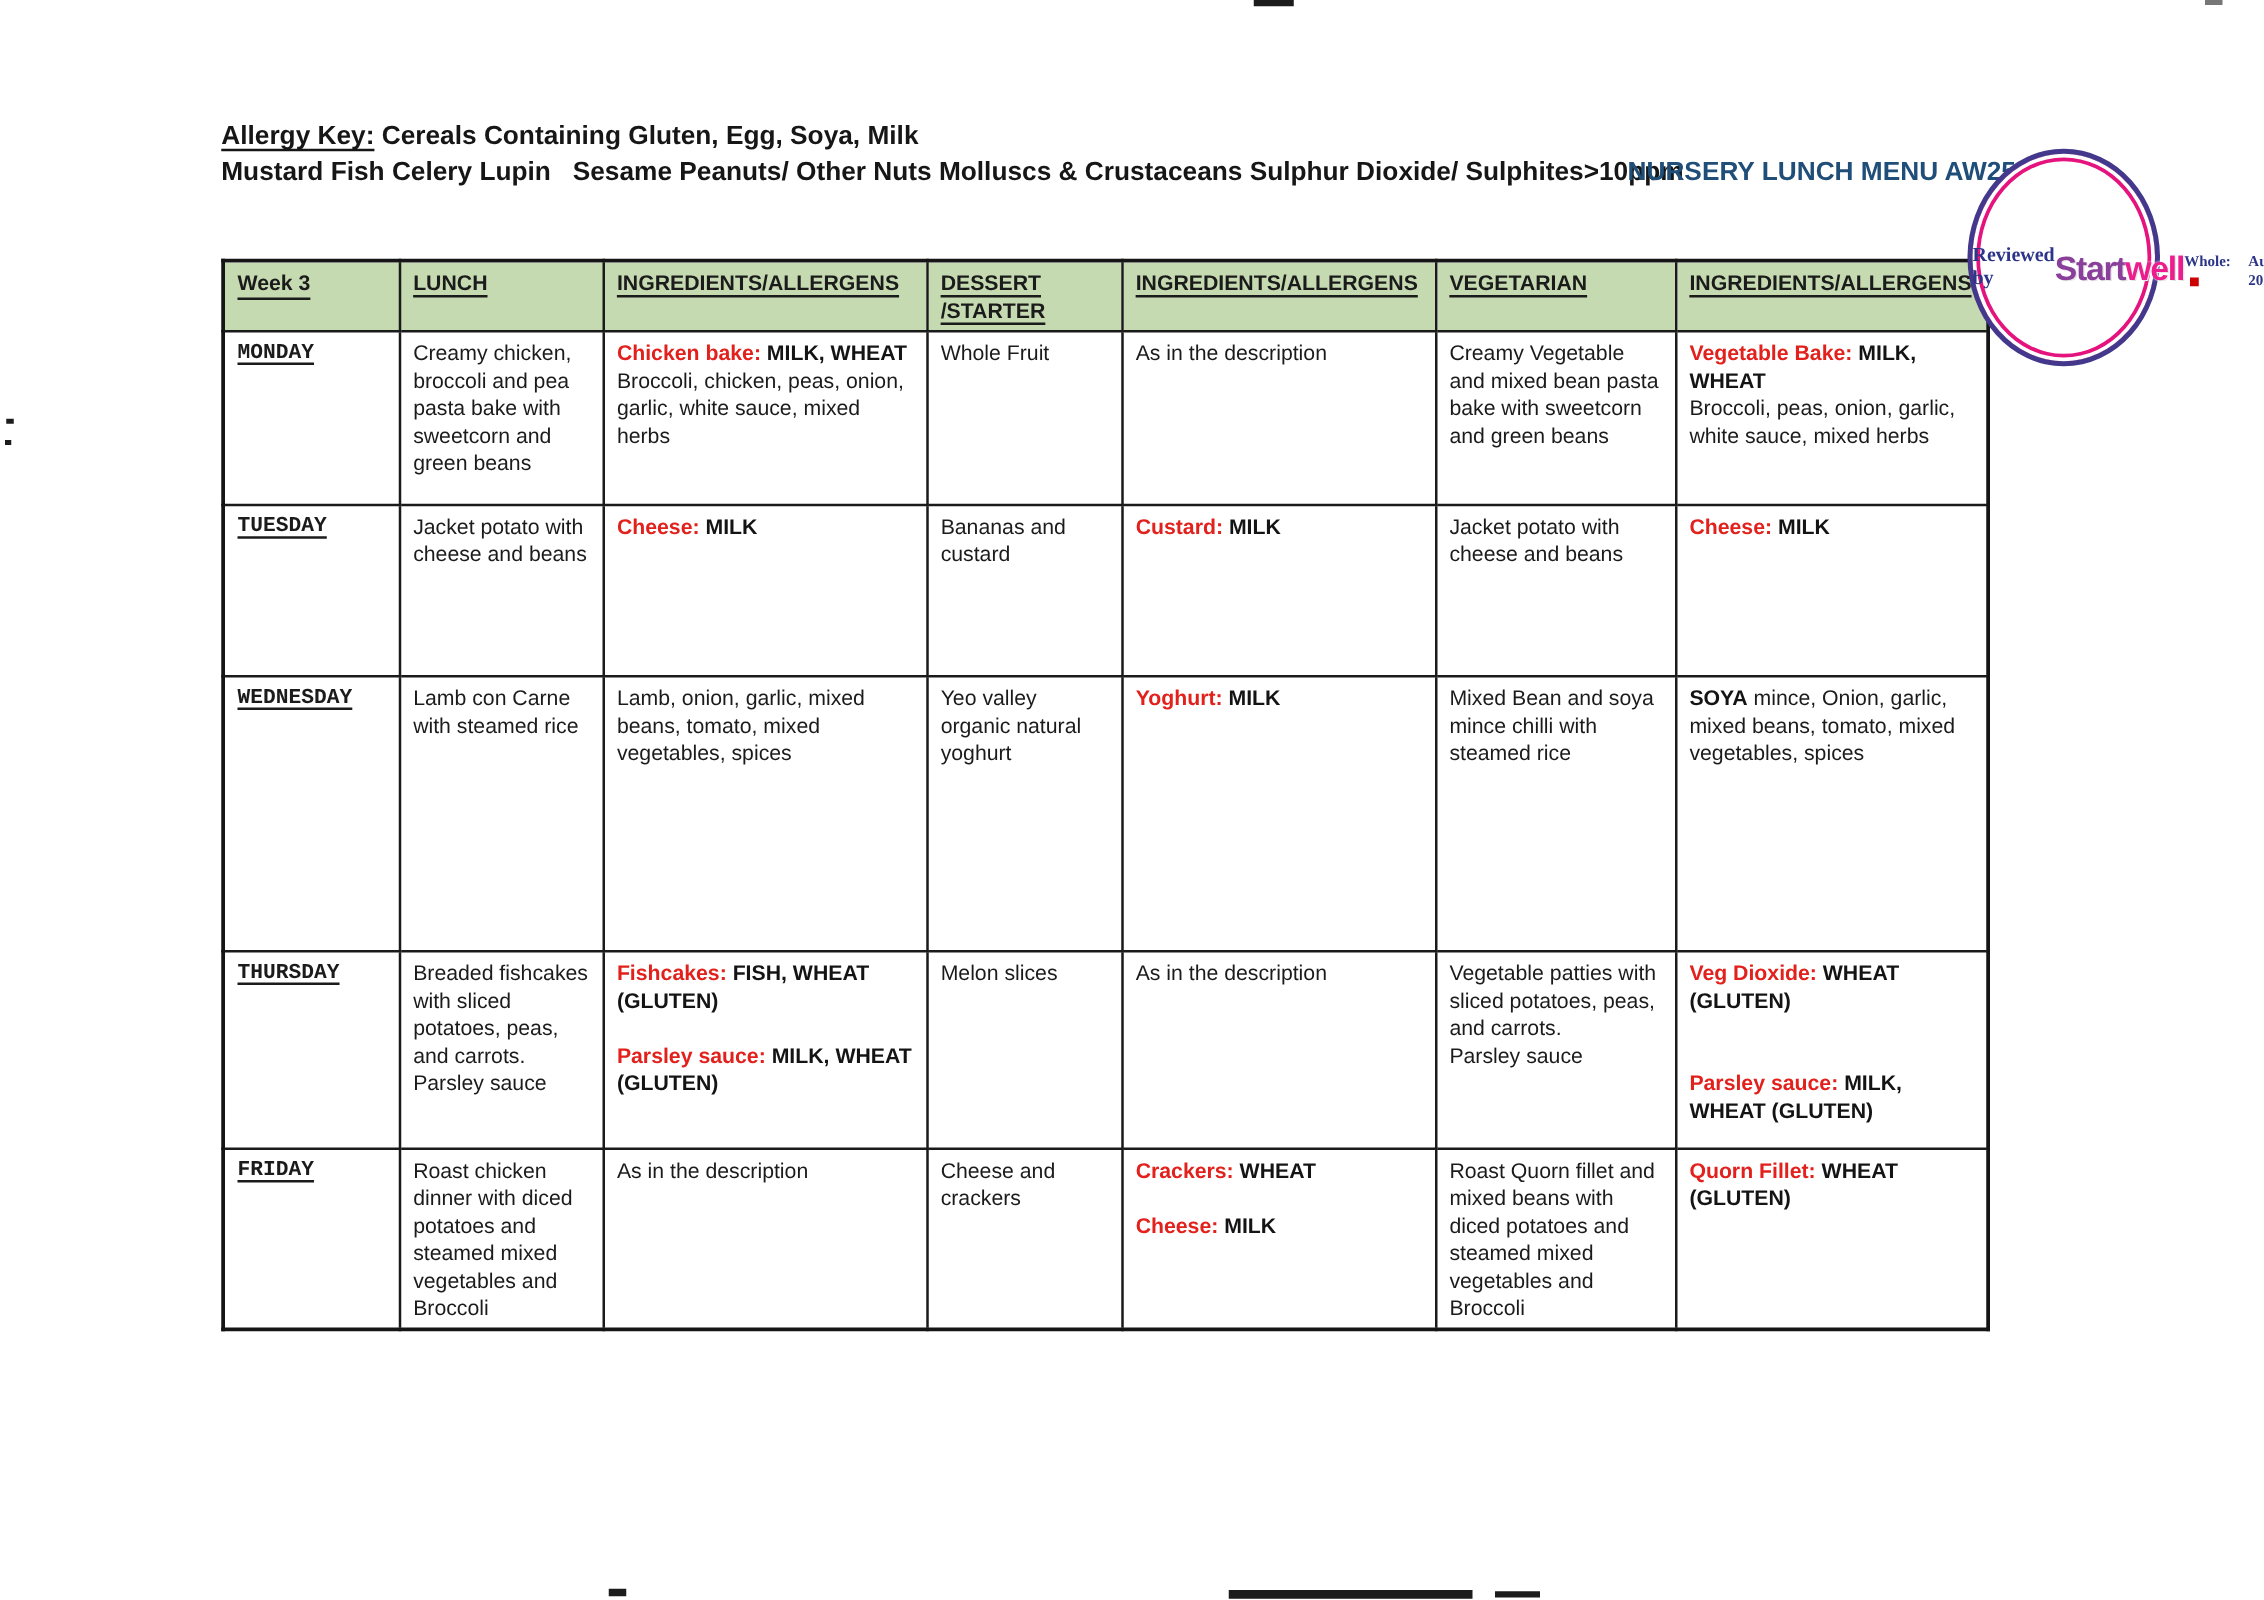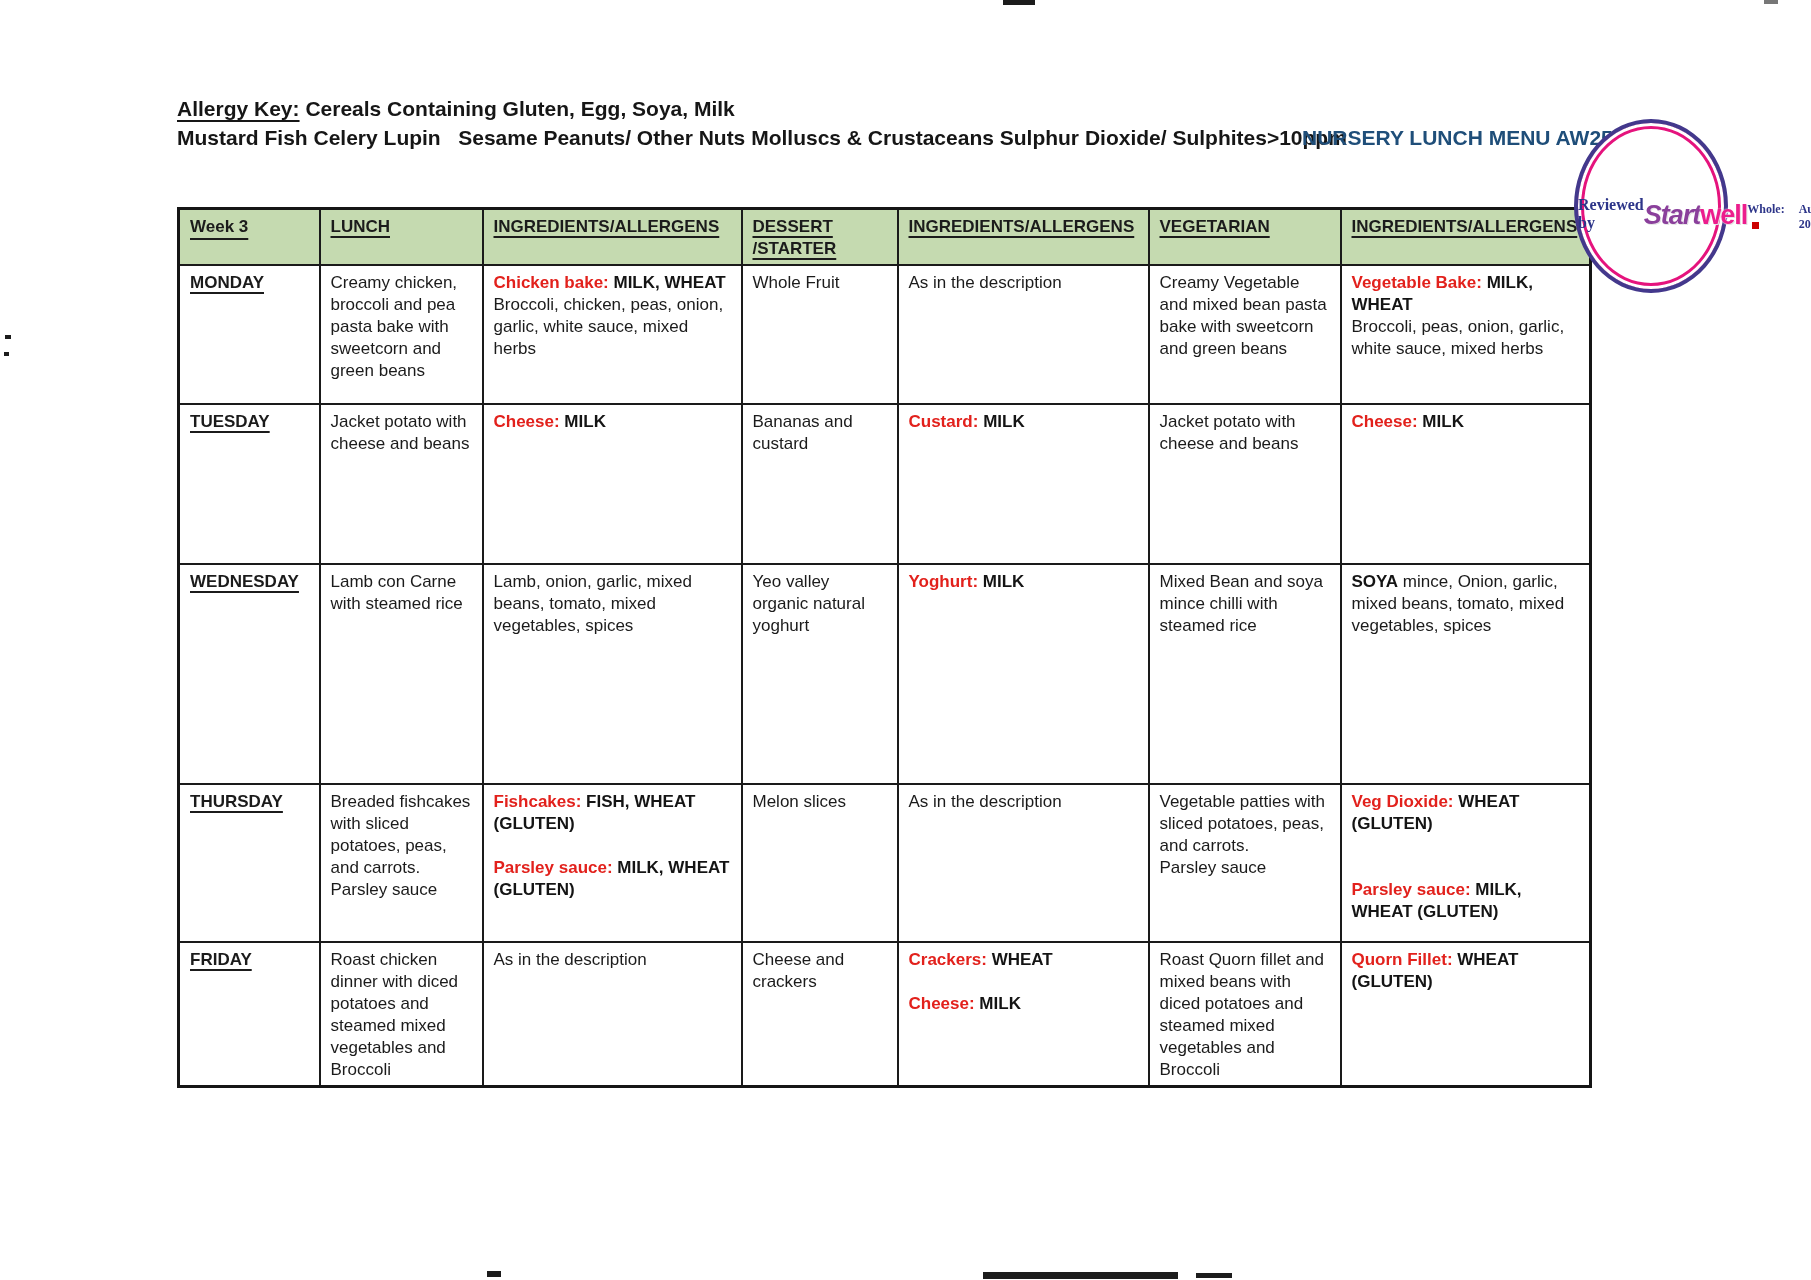--- a/index.html
+++ b/index.html
@@ -17,42 +17,42 @@
   #menu-table{position:absolute;left:177px;top:207px;border-collapse:collapse;table-layout:fixed;
               width:1412px;border:3px solid #151515;}
   #menu-table th,#menu-table td{border:2px solid #1a1a1a;vertical-align:top;padding:6px 9px 4px 10px;
               font-size:17px;line-height:22px;text-align:left;overflow:hidden;}
   thead tr{height:45px;}
   thead th{background:var(--header_green);font-weight:bold;vertical-align:top;padding-top:8px;}
   .hdr-line{text-decoration:underline;text-decoration-thickness:2px;text-underline-offset:4px;}
   #week-cell{font-size:27px;padding-top:4px;}
   #week-cell .hdr-line{text-underline-offset:6px;}
   tbody tr:nth-child(1){height:139px;}
-  tbody tr:nth-child(2){height:160px;}
+  tbody tr:nth-child(2){height:137px;}
   tbody tr:nth-child(3){height:220px;}
   tbody tr:nth-child(4){height:158px;}
   tbody tr:nth-child(5){height:138px;}
-  td.day-cell{vertical-align:middle;font-weight:bold;font-size:19px;padding-left:14px;}
+  td.day-cell{vertical-align:middle;font-weight:bold;font-size:19px;padding-left:14px;font-family:Liberation Mono, monospace;}
   td.day-cell span{text-decoration:underline;text-decoration-thickness:2px;text-underline-offset:4px;}
   .para{margin:0;}
   .para.gap{height:22px;}
   .t-n{font-weight:normal;color:#1b1b1b;}
   .t-b{font-weight:bold;color:#141414;}
   .t-rb{font-weight:bold;color:var(--accent_red);}
 
   
   #stamp{position:absolute;left:1574px;top:119px;width:146px;height:150px;border-radius:50%;
          border:4px solid var(--stamp_outer);background:#fff;
          box-shadow:inset 0 0 0 3px #ffffff, inset 0 0 0 6px var(--stamp_pink);
          display:flex;flex-direction:row;align-items:center;padding-top:16px;box-sizing:content-box;z-index:5;}
   #stamp .reviewed{font-family:"Liberation Serif",serif;font-weight:bold;font-size:16px;
          color:var(--stamp_text_blue);}
   #stamp .brand{font-size:27px;font-weight:bold;letter-spacing:-1px;margin-top:2px;
          text-shadow:0 0 2px #fff,1px 1px 0 #ddd;position:relative;}
-  #stamp .brand .b1{color:var(--startwell_purple);font-style:italic;}
+  #stamp .brand .b1{color:var(--startwell_purple);}
   #stamp .brand .b2{color:var(--startwell_pink);}
   #stamp .brand .tm{position:absolute;right:-12px;bottom:2px;width:7px;height:7px;background:#c00;display:inline-block;}
   #stamp .dateline{font-family:"Liberation Serif",serif;font-weight:bold;font-size:12px;
          color:var(--stamp_text_blue);margin-top:6px;display:flex;gap:14px;}
   #stamp .logos{display:flex;align-items:center;gap:8px;margin-top:6px;}
   .fwd{display:flex;flex-direction:column;line-height:11px;align-items:center;}
   .fwd .f1{color:var(--forward_pink);font-weight:bold;font-size:14px;}
   .fwd .f2{color:var(--forward_blue);font-weight:bold;font-size:9px;align-self:flex-end;}
   .fwd .f3{width:42px;height:2px;background:var(--forward_pink);margin-top:2px;}
   .nhs-box{background:var(--nhs_blue);color:#fff;font-weight:bold;font-style:italic;

